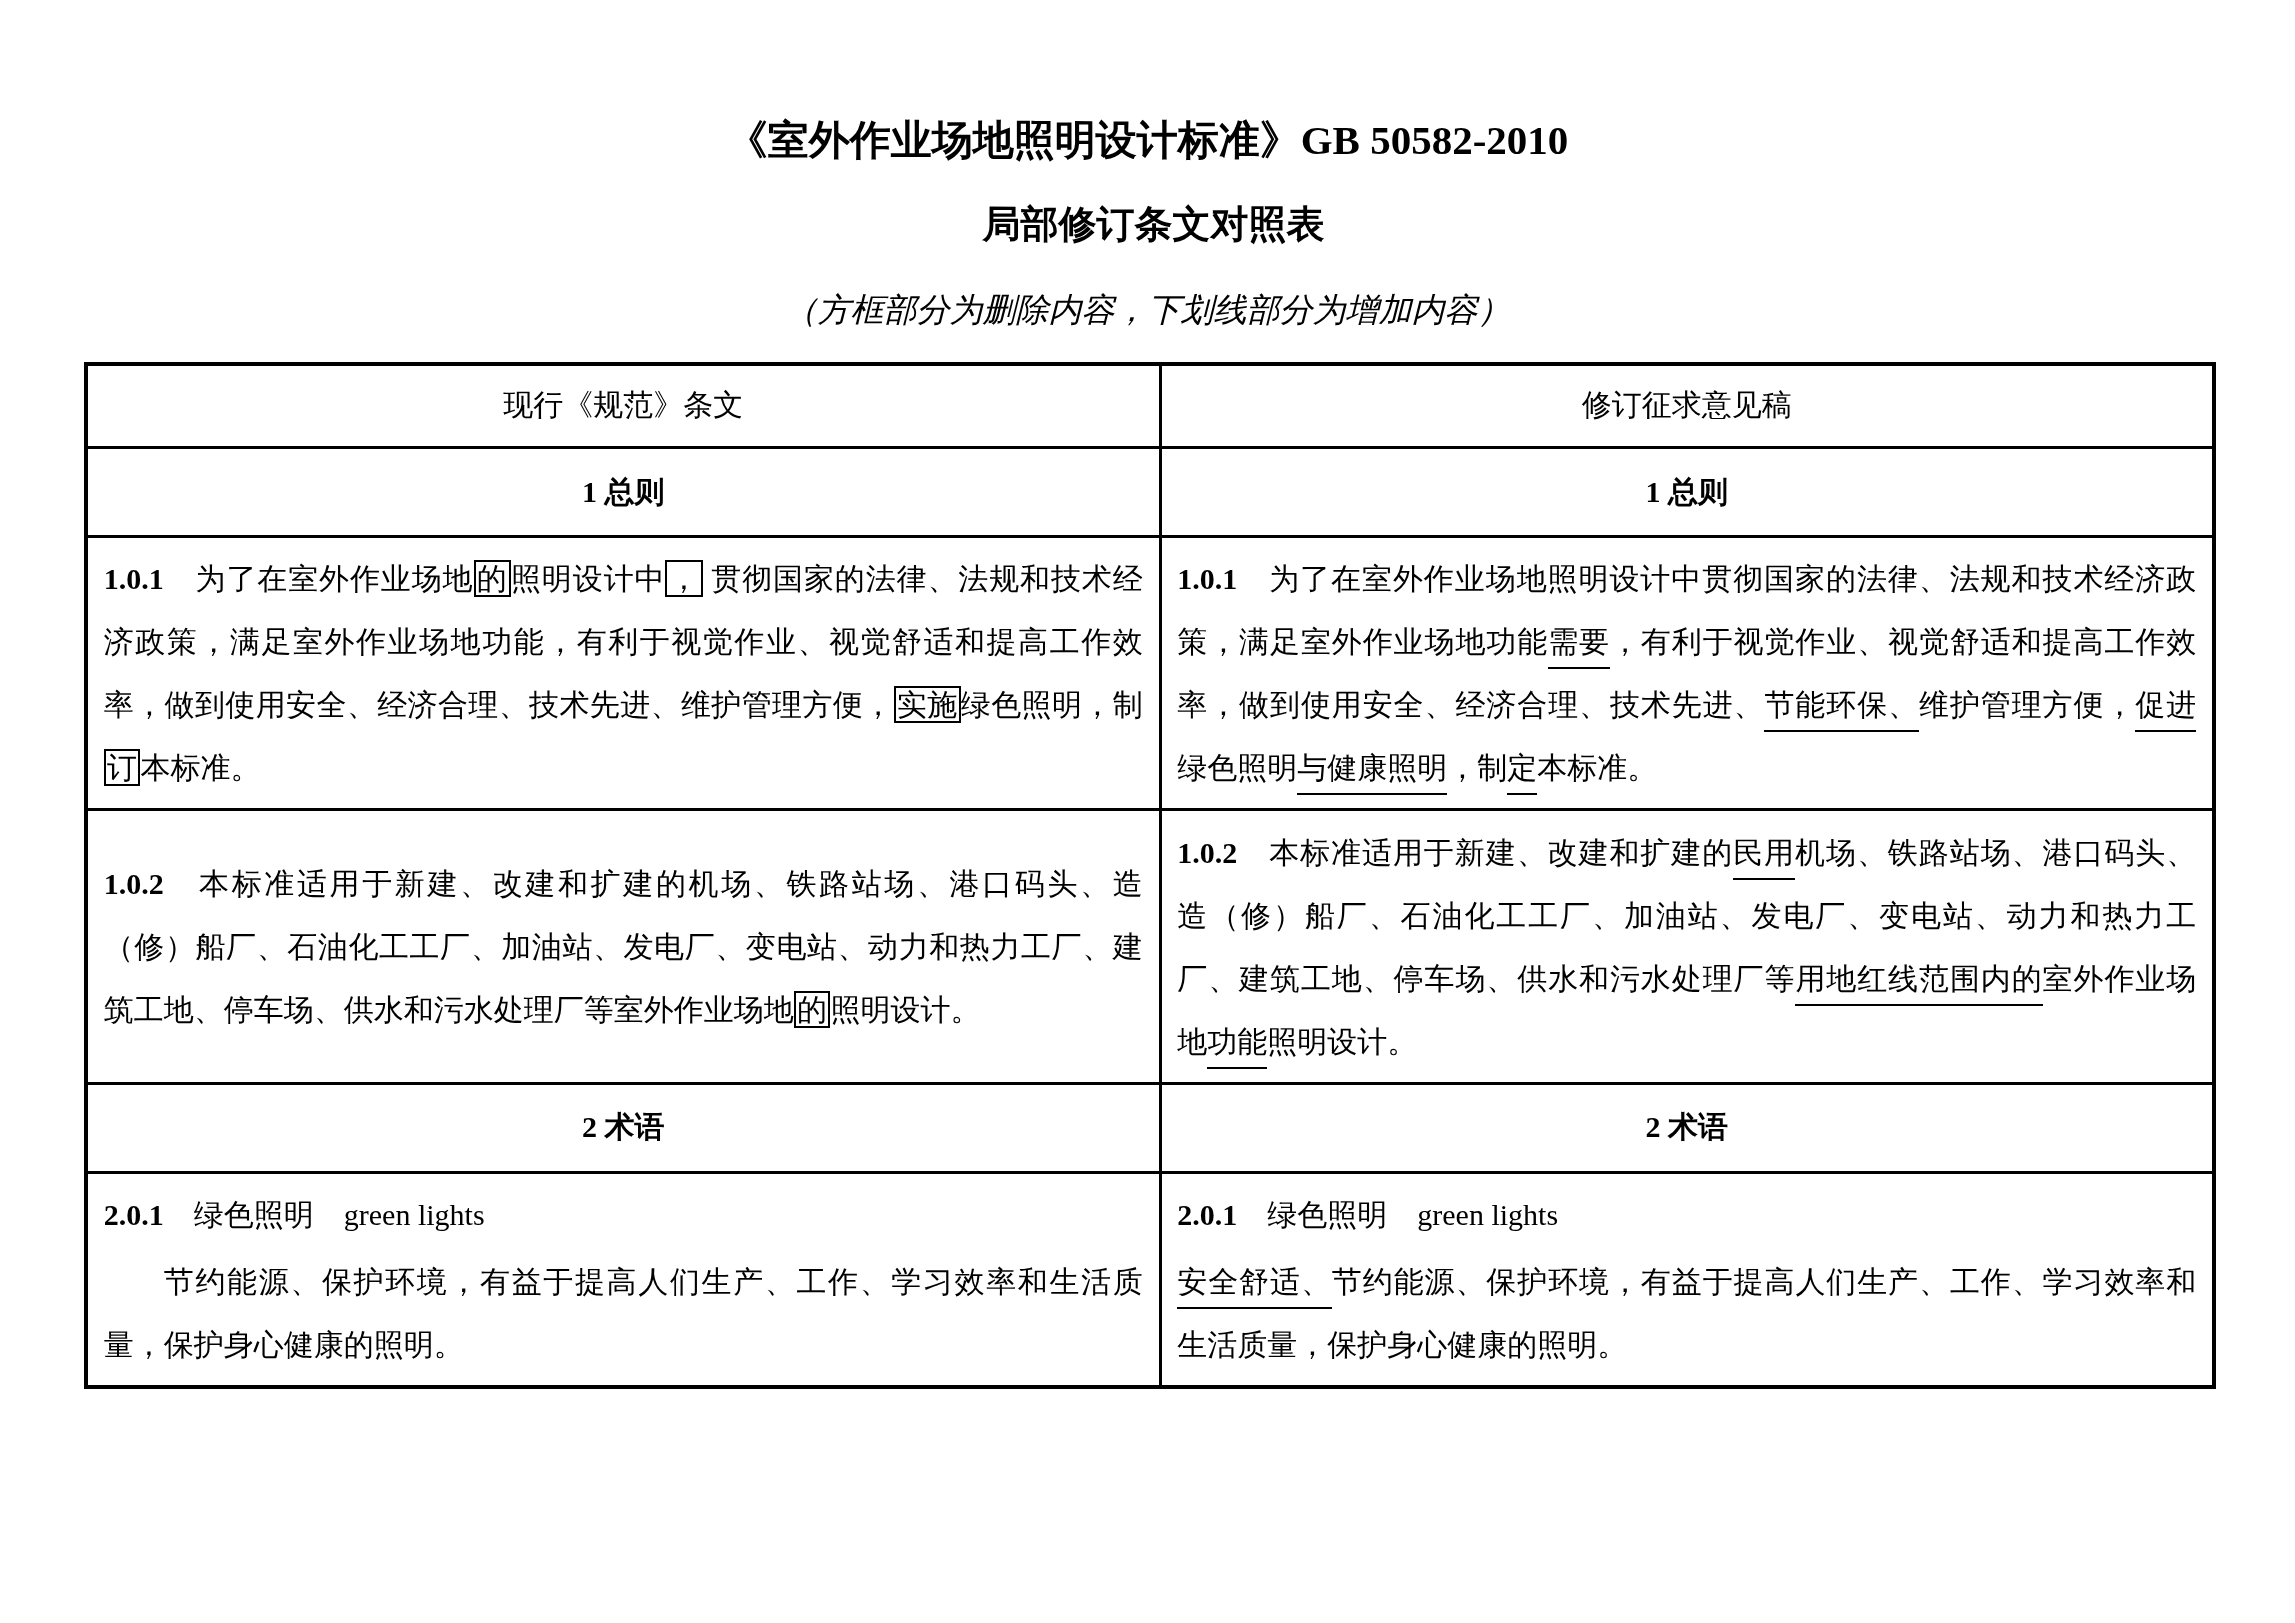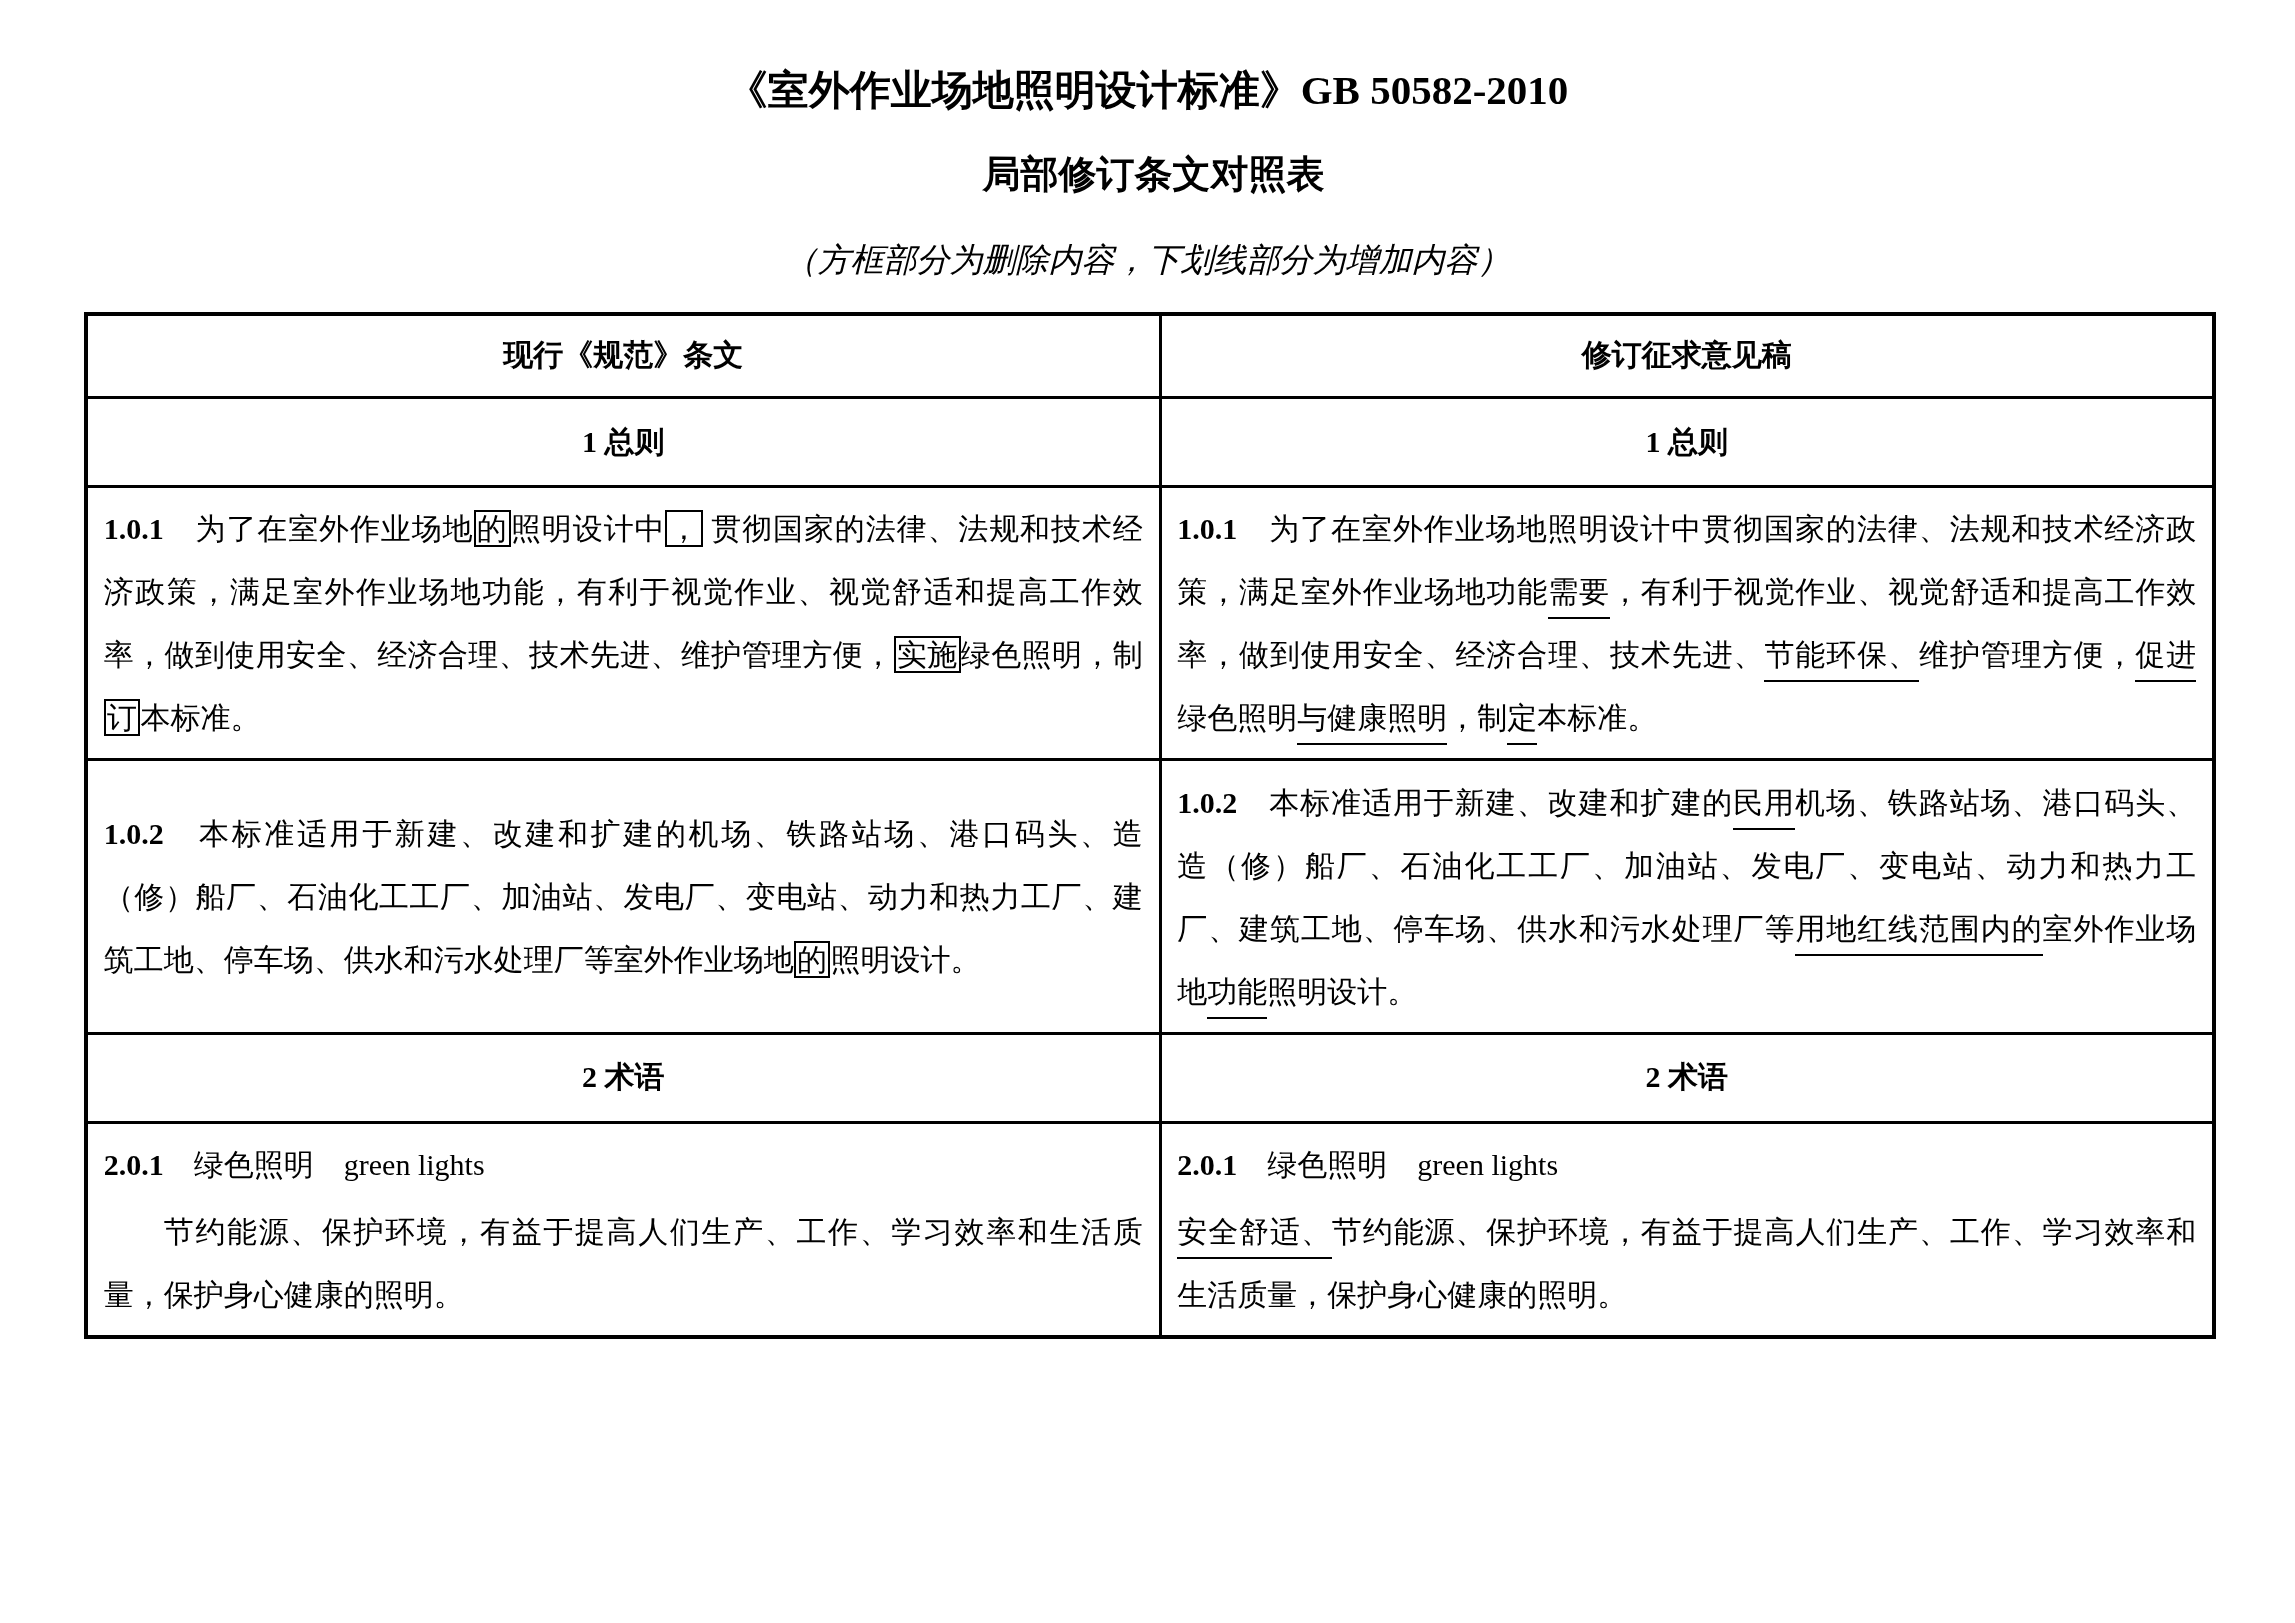--- a/index.html
+++ b/index.html
@@ -8,21 +8,21 @@
     position: relative;
     width: 2295px;
     height: 1623px;
     background: #ffffff;
     color: #000000;
     font-family: "Liberation Serif", "DejaVu Serif", serif;
     overflow: hidden;
   }
   .doc-title {
     margin: 0;
-    padding-top: 69px;
+    padding-top: 119px;
     text-align: center;
     font-size: 41px;
     font-weight: bold;
     line-height: 1.05;
   }
   .doc-subtitle {
     margin: 43px 0 0 0;
     text-align: center;
     font-size: 38px;
     font-weight: bold;
@@ -40,21 +40,21 @@
   table.cmp {
     margin: 34px 0 0 84px;
     width: 2128px;
     border-collapse: collapse;
     table-layout: fixed;
     border: 4.6px solid #000;
   }
   th, td { border: 3.3px solid #000; }
   th {
     height: 84px;
-    font-weight: bold;
+    font-weight: normal;
     font-size: 30px;
     text-align: center;
     vertical-align: middle;
   }
   tr.section-row { height: 89px; }
   td.section-cell {
     text-align: center;
     vertical-align: middle;
     font-weight: bold;
     font-size: 30px;

